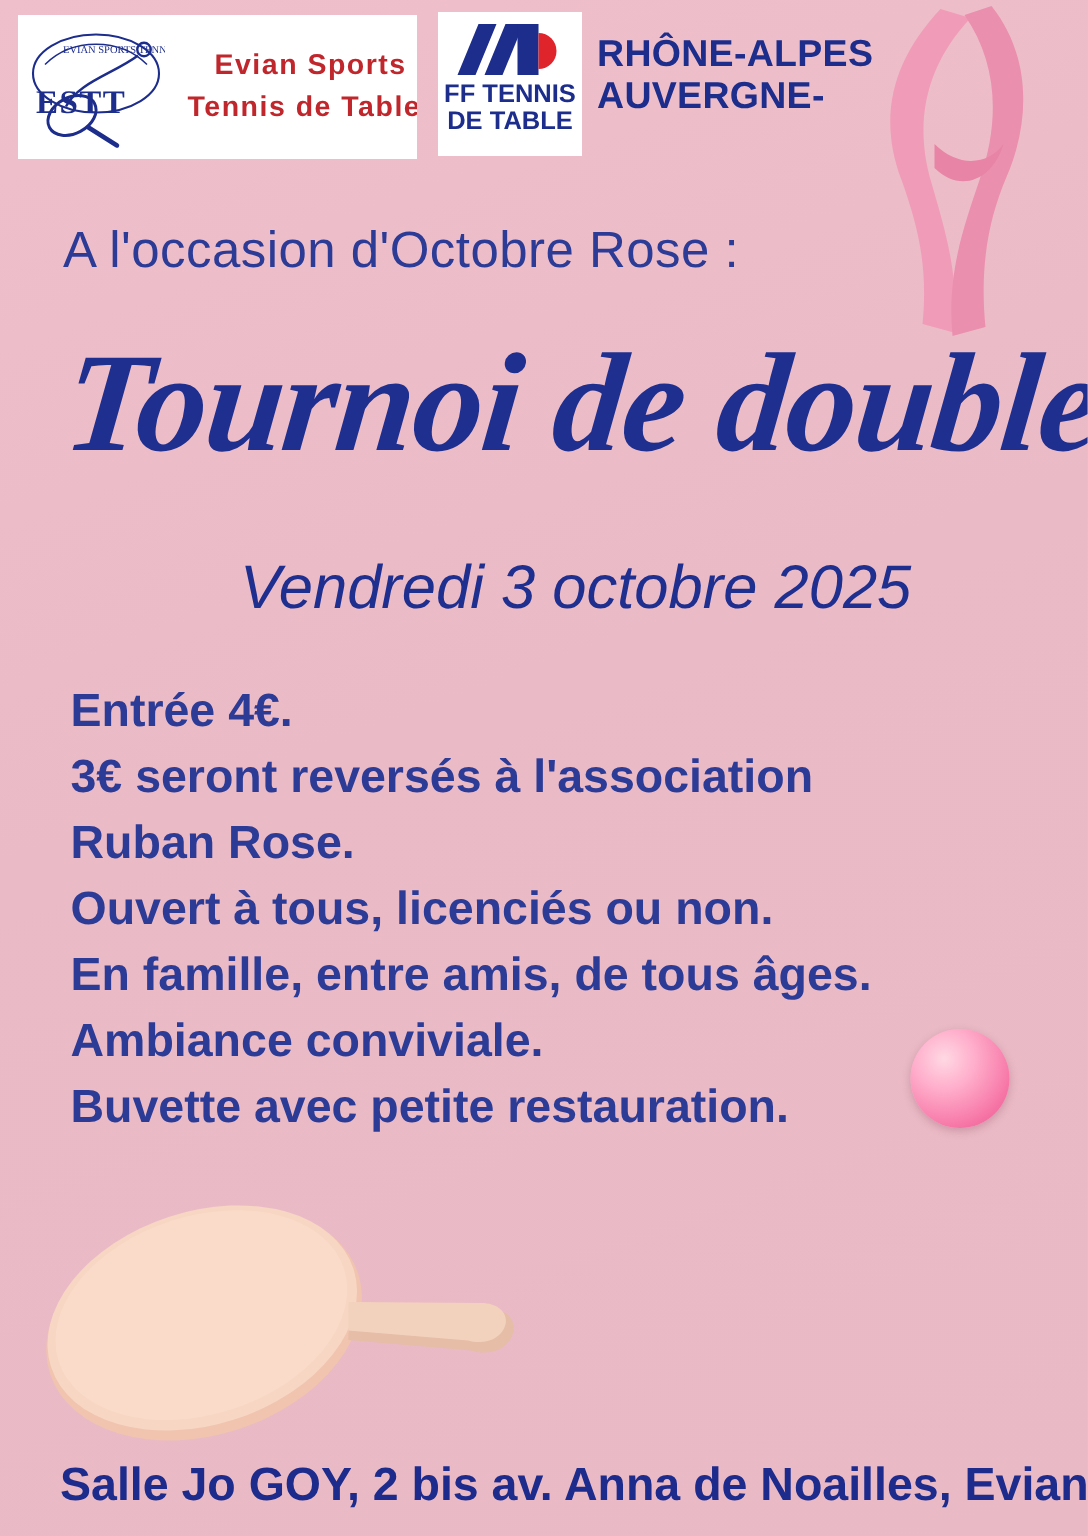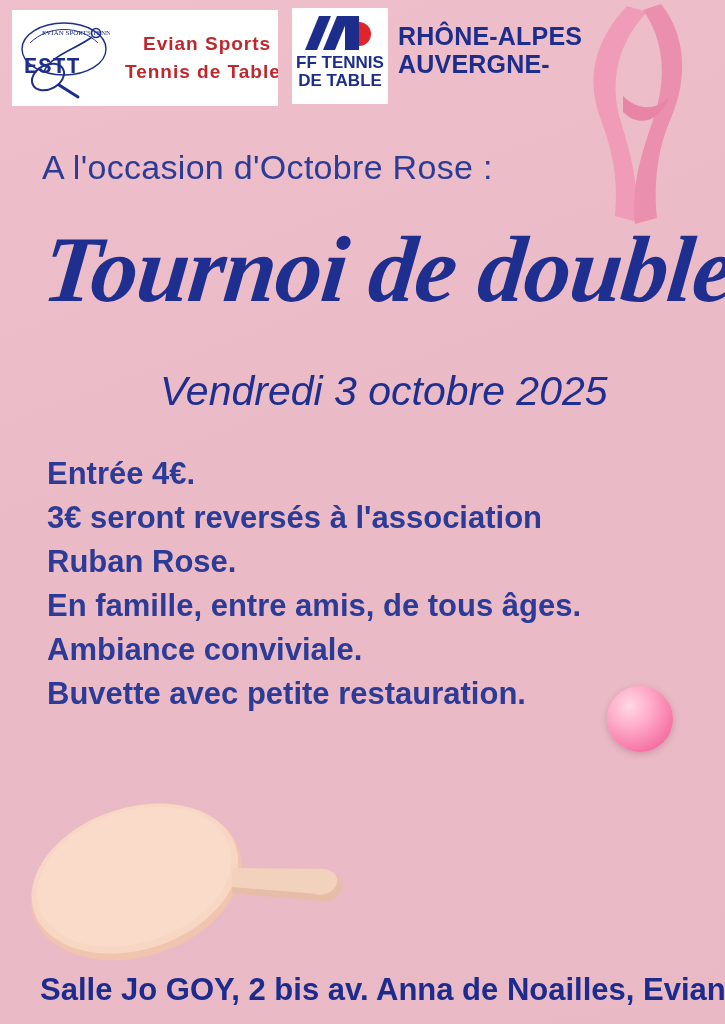--- a/index.html
+++ b/index.html
@@ -40,21 +40,21 @@
     position: relative;
     width: 92px;
     height: 86px;
     flex: 0 0 92px;
   }
   .estt-mark svg { display: block; }
   .estt-letters {
     position: absolute;
     left: 6px;
     top: 40px;
-    font-family: Liberation Mono, monospace;
+    font-family: Liberation Serif, serif;
     font-size: 22px;
     font-weight: bold;
     color: #1d2d8c;
     letter-spacing: 1px;
   }
   .estt-text {
     flex: 1;
     padding-left: 2px;
     margin-left: 13px;
   }
@@ -260,20 +260,21 @@
   </svg>
 
   <div class="occasion">A l'occasion d'Octobre Rose :</div>
   <div class="title">Tournoi de doubles</div>
   <div class="date">Vendredi 3 octobre 2025</div>
 
   <div class="details">
     <div>Entrée 4€.</div>
     <div>3€ seront reversés à l'association</div>
     <div>Ruban Rose.</div>
+    <div>Ouvert à tous, licenciés ou non.</div>
     <div>En famille, entre amis, de tous âges.</div>
     <div>Ambiance conviviale.</div>
     <div>Buvette avec petite restauration.</div>
   </div>
 
   <div class="ball"></div>
 
   <svg class="racket" viewBox="0 0 340 185" xmlns="http://www.w3.org/2000/svg">
     <g transform="rotate(-18 170 92)">
       <ellipse cx="118" cy="84" rx="108" ry="74" fill="#f0c4ae"></ellipse>

